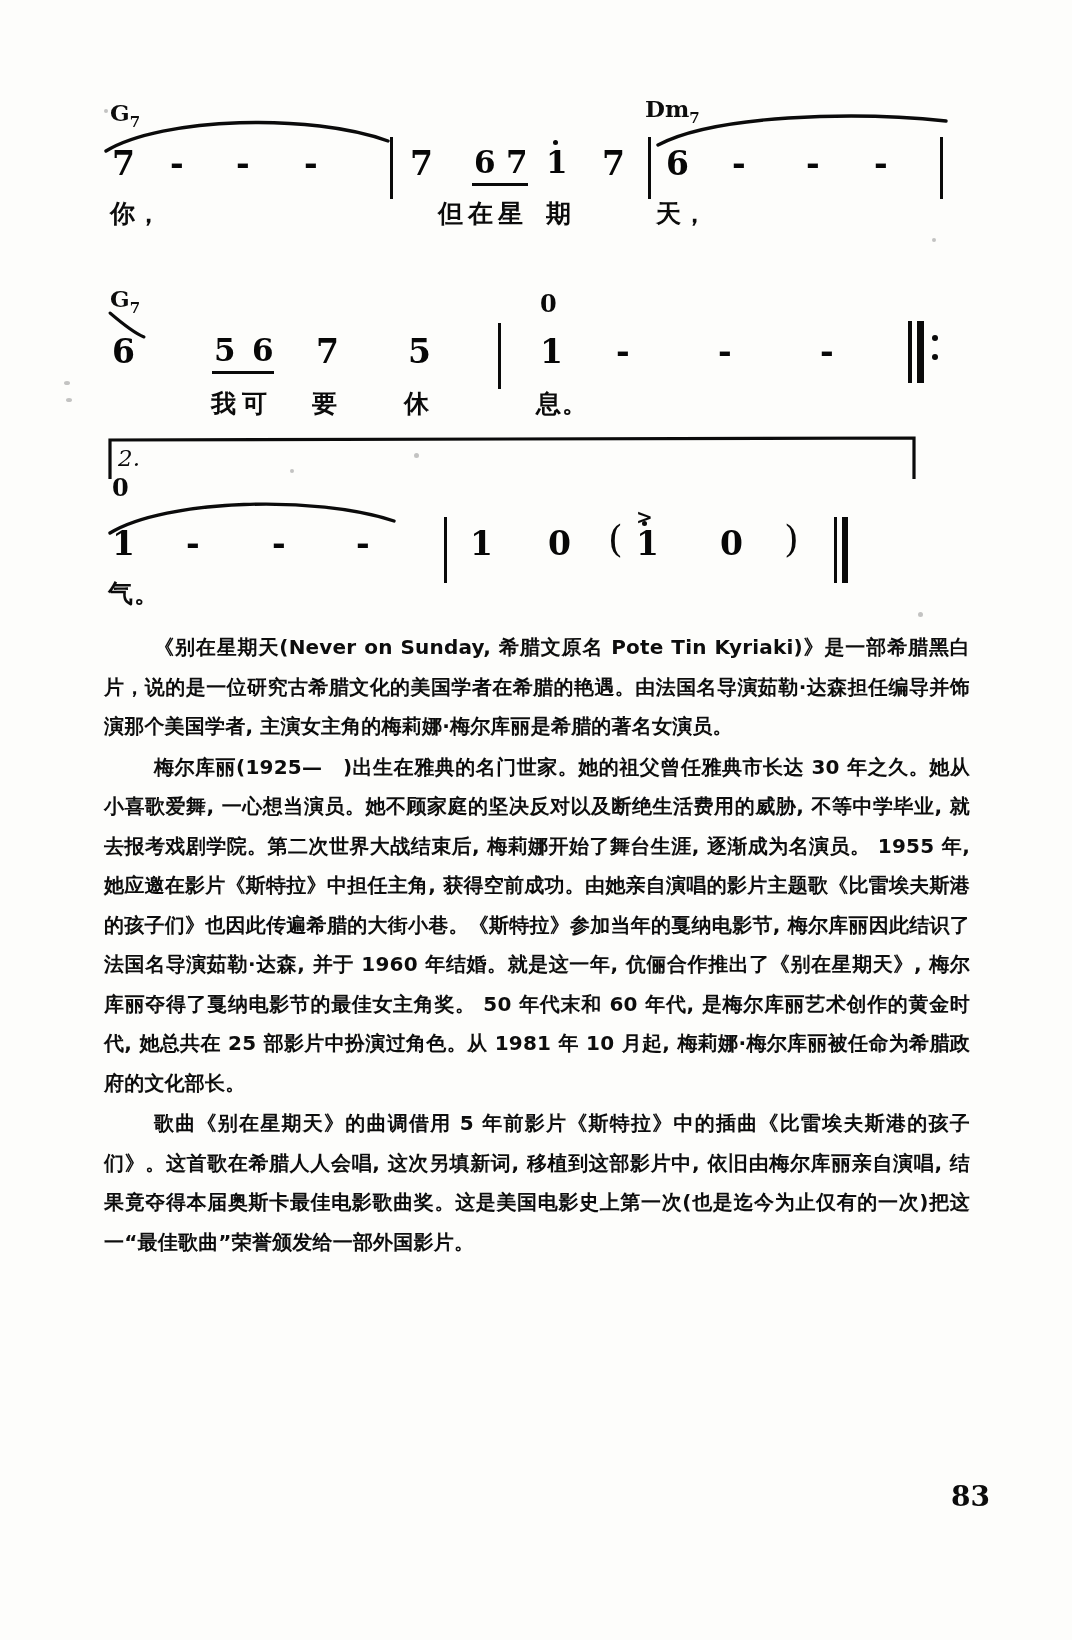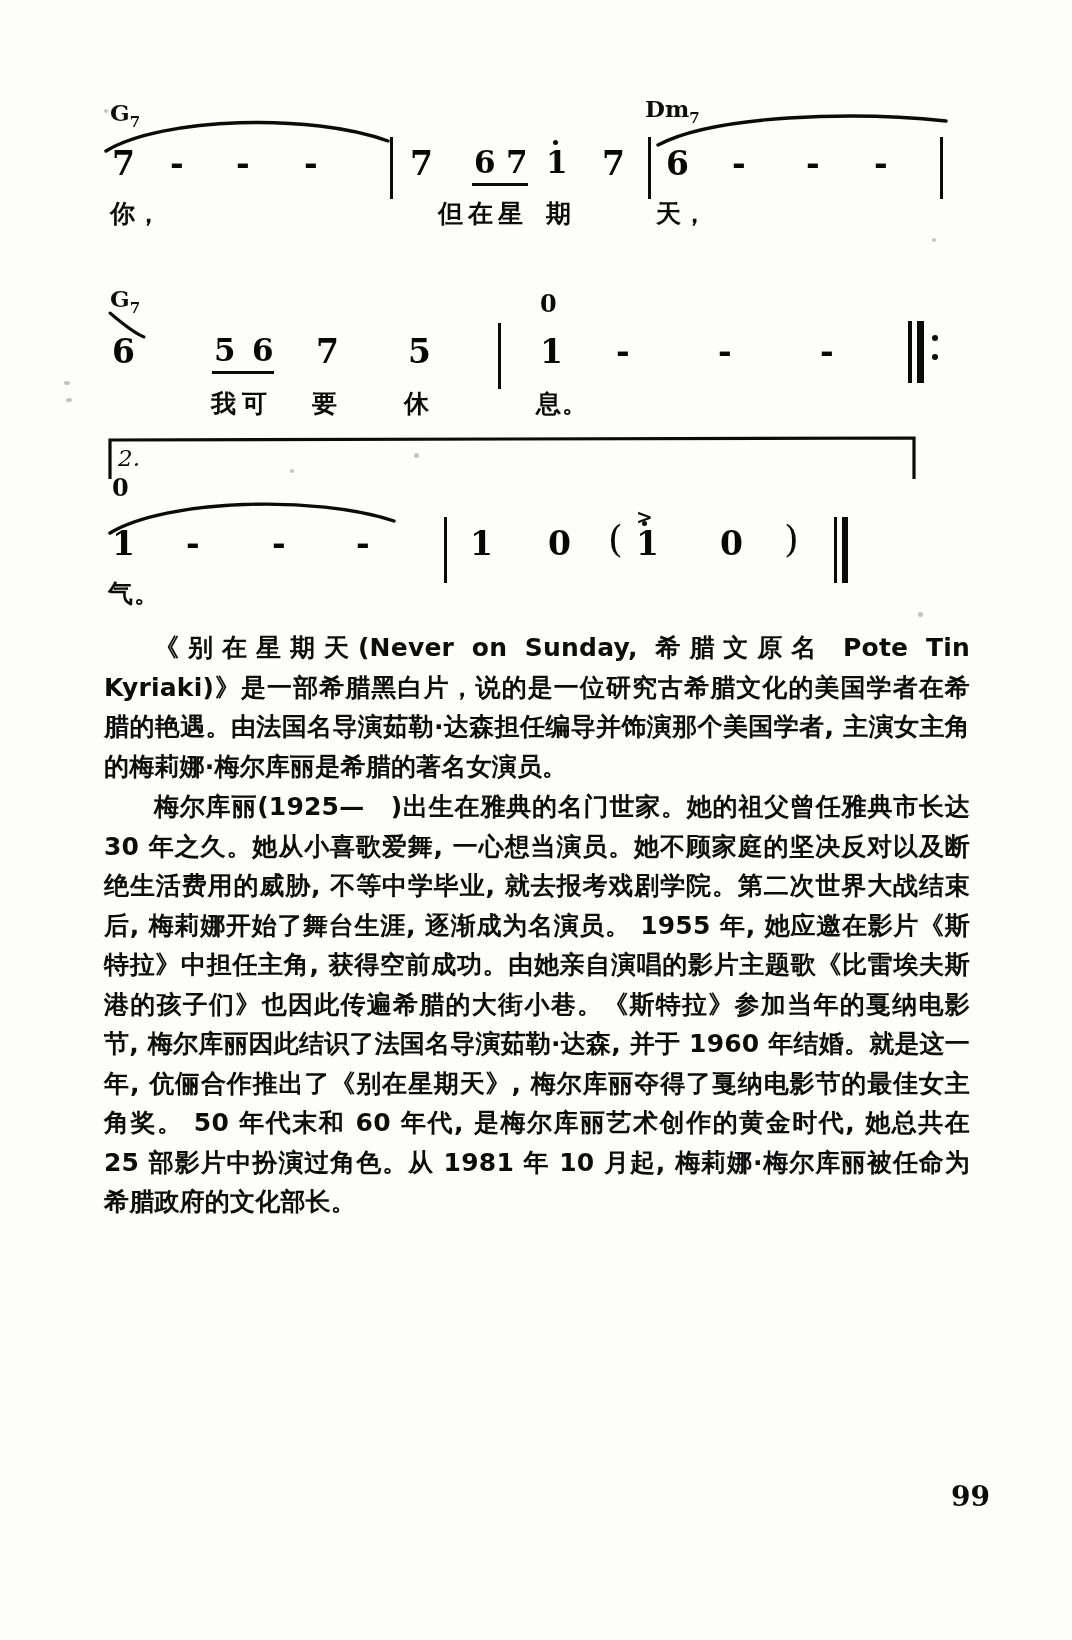--- a/index.html
+++ b/index.html
@@ -154,21 +154,21 @@
 
   
   .prose {
     position: absolute;
     left: 104px;
     top: 628px;
     width: 866px;
   }
   .para {
     font-family: "DejaVu Sans", "Liberation Sans", sans-serif;
-    font-size: 25px;
+    font-size: 20px;
     font-weight: bold;
     line-height: 39.5px;
     color: #0d0d0d;
     text-align: justify;
     text-justify: inter-character;
     margin: 0 0 1px 0;
     text-indent: 50px;
     letter-spacing: 0.2px;
   }
   .page-number {
@@ -331,21 +331,22 @@
       <div class="lyric" style="left:0px; top:142px;">气。</div>
 
       <div class="speck" style="left:306px; top:18px; width:5px; height:5px;"></div>
       <div class="speck" style="left:182px; top:34px; width:4px; height:4px;"></div>
     </div>
   </div>
 
   <div class="prose">
     <p class="para">《别在星期天(Never on Sunday, 希腊文原名 Pote Tin Kyriaki)》是一部希腊黑白片，说的是一位研究古希腊文化的美国学者在希腊的艳遇。由法国名导演茹勒·达森担任编导并饰演那个美国学者, 主演女主角的梅莉娜·梅尔库丽是希腊的著名女演员。</p>
     <p class="para">梅尔库丽(1925—　)出生在雅典的名门世家。她的祖父曾任雅典市长达 30 年之久。她从小喜歌爱舞, 一心想当演员。她不顾家庭的坚决反对以及断绝生活费用的威胁, 不等中学毕业, 就去报考戏剧学院。第二次世界大战结束后, 梅莉娜开始了舞台生涯, 逐渐成为名演员。 1955 年, 她应邀在影片《斯特拉》中担任主角, 获得空前成功。由她亲自演唱的影片主题歌《比雷埃夫斯港的孩子们》也因此传遍希腊的大街小巷。《斯特拉》参加当年的戛纳电影节, 梅尔库丽因此结识了法国名导演茹勒·达森, 并于 1960 年结婚。就是这一年, 伉俪合作推出了《别在星期天》, 梅尔库丽夺得了戛纳电影节的最佳女主角奖。 50 年代末和 60 年代, 是梅尔库丽艺术创作的黄金时代, 她总共在 25 部影片中扮演过角色。从 1981 年 10 月起, 梅莉娜·梅尔库丽被任命为希腊政府的文化部长。</p>
+    <p class="para">歌曲《别在星期天》的曲调借用 5 年前影片《斯特拉》中的插曲《比雷埃夫斯港的孩子们》。这首歌在希腊人人会唱, 这次另填新词, 移植到这部影片中, 依旧由梅尔库丽亲自演唱, 结果竟夺得本届奥斯卡最佳电影歌曲奖。这是美国电影史上第一次(也是迄今为止仅有的一次)把这一“最佳歌曲”荣誉颁发给一部外国影片。</p>
   </div>
 
-  <div class="page-number">99</div>
+  <div class="page-number">83</div>
 
   <div class="speck" style="left:918px; top:612px; width:5px; height:5px;"></div>
   <div class="speck" style="left:932px; top:238px; width:4px; height:4px;"></div>
   <div class="speck" style="left:66px; top:398px; width:6px; height:4px;"></div>
 
 </div>
 
 </body></html>

